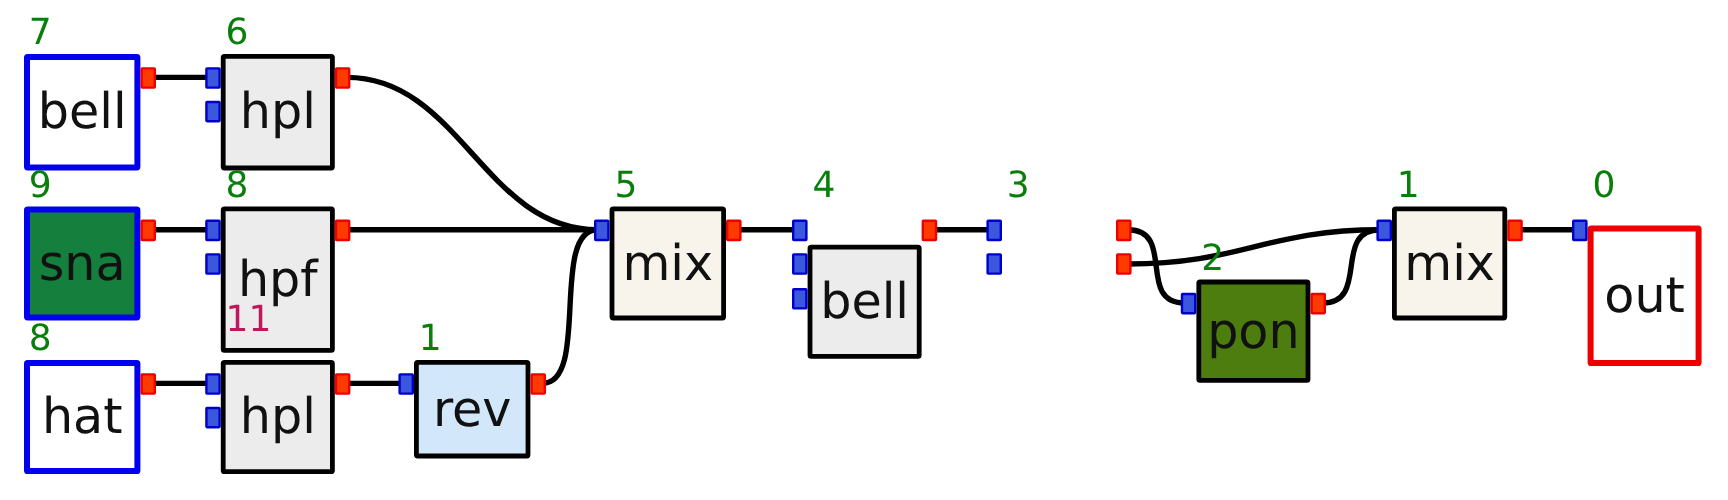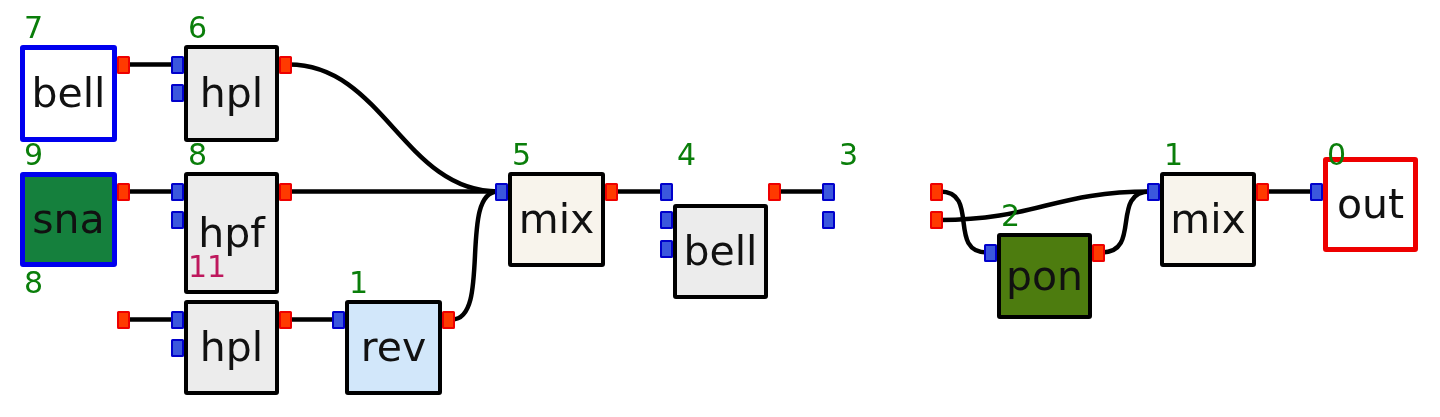--- a/index.html
+++ b/index.html
@@ -84,30 +84,33 @@
     </div>
     <div class="node-id" style="left: 24px; top: 138px; color: rgb(10, 126, 10);">9</div>
     <span class="port" style="left: 117px; top: 182.5px; background: rgb(255, 58, 0); border-color: rgb(238, 0, 0);"></span>
     <div class="node" style="left: 184px; top: 172px; width: 95px; height: 122px; background: rgb(236, 236, 236); border-color: rgb(0, 0, 0); border-width: 4px;">
       <span class="node-label">hpf</span>
     </div>
     <div class="node-id" style="left: 188px; top: 138px; color: rgb(10, 126, 10);">8</div>
     <span class="port" style="left: 171px; top: 182.5px; background: rgb(59, 87, 221); border-color: rgb(0, 0, 204);"></span>
     <span class="port" style="left: 171px; top: 211px; background: rgb(59, 87, 221); border-color: rgb(0, 0, 204);"></span>
     <span class="port" style="left: 279px; top: 182.5px; background: rgb(255, 58, 0); border-color: rgb(238, 0, 0);"></span>
+    <div class="node" style="left: 20px; top: 300px; width: 97px; height: 95px; background: rgb(255, 255, 255); border-color: rgb(0, 0, 238); border-width: 5px;">
+      <span class="node-label">hat</span>
+    </div>
     <div class="node-id" style="left: 24px; top: 266px; color: rgb(10, 126, 10);">8</div>
     <span class="port" style="left: 117px; top: 310.5px; background: rgb(255, 58, 0); border-color: rgb(238, 0, 0);"></span>
     <div class="node" style="left: 184px; top: 300px; width: 95px; height: 95px; background: rgb(236, 236, 236); border-color: rgb(0, 0, 0); border-width: 4px;">
       <span class="node-label">hpl</span>
     </div>
     <div class="node-id" style="left: 188px; top: 250px; color: #be185d;">11</div>
     <span class="port" style="left: 171px; top: 310.5px; background: rgb(59, 87, 221); border-color: rgb(0, 0, 204);"></span>
     <span class="port" style="left: 171px; top: 339px; background: rgb(59, 87, 221); border-color: rgb(0, 0, 204);"></span>
     <span class="port" style="left: 279px; top: 310.5px; background: rgb(255, 58, 0); border-color: rgb(238, 0, 0);"></span>
-    <div class="node" style="left: 345px; top: 300px; width: 97px; height: 95px; background: rgb(210, 231, 250); border-color: rgb(0, 0, 0); border-width: 4px;">
+    <div class="node" style="left: 345px; top: 300px; width: 97px; height: 82px; background: rgb(210, 231, 250); border-color: rgb(0, 0, 0); border-width: 4px;">
       <span class="node-label">rev</span>
     </div>
     <div class="node-id" style="left: 349px; top: 266px; color: rgb(10, 126, 10);">1</div>
     <span class="port" style="left: 332px; top: 310.5px; background: rgb(59, 87, 221); border-color: rgb(0, 0, 204);"></span>
     <span class="port" style="left: 442px; top: 310.5px; background: rgb(255, 58, 0); border-color: rgb(238, 0, 0);"></span>
     <div class="node" style="left: 508px; top: 172px; width: 97px; height: 95px; background: rgb(248, 244, 236); border-color: rgb(0, 0, 0); border-width: 4px;">
       <span class="node-label">mix</span>
     </div>
     <div class="node-id" style="left: 512px; top: 138px; color: rgb(10, 126, 10);">5</div>
     <span class="port" style="left: 495px; top: 182.5px; background: rgb(59, 87, 221); border-color: rgb(0, 0, 204);"></span>
@@ -130,18 +133,18 @@
     </div>
     <div class="node-id" style="left: 1001px; top: 199px; color: rgb(10, 126, 10);">2</div>
     <span class="port" style="left: 984px; top: 243.5px; background: rgb(59, 87, 221); border-color: rgb(0, 0, 204);"></span>
     <span class="port" style="left: 1092px; top: 243.5px; background: rgb(255, 58, 0); border-color: rgb(238, 0, 0);"></span>
     <div class="node" style="left: 1160px; top: 172px; width: 96px; height: 95px; background: rgb(248, 244, 236); border-color: rgb(0, 0, 0); border-width: 4px;">
       <span class="node-label">mix</span>
     </div>
     <div class="node-id" style="left: 1164px; top: 138px; color: rgb(10, 126, 10);">1</div>
     <span class="port" style="left: 1147px; top: 182.5px; background: rgb(59, 87, 221); border-color: rgb(0, 0, 204);"></span>
     <span class="port" style="left: 1256px; top: 182.5px; background: rgb(255, 58, 0); border-color: rgb(238, 0, 0);"></span>
-    <div class="node" style="left: 1323px; top: 157px; width: 95px; height: 95px; background: rgb(255, 255, 255); border-color: rgb(238, 0, 0); border-width: 5px; justify-content: center;">
+    <div class="node" style="left: 1323px; top: 188px; width: 95px; height: 117px; background: rgb(255, 255, 255); border-color: rgb(238, 0, 0); border-width: 5px; justify-content: center;">
       <span class="node-label">out</span>
     </div>
     <div class="node-id" style="left: 1327px; top: 138px; color: rgb(10, 126, 10);">0</div>
     <span class="port" style="left: 1310px; top: 182.5px; background: rgb(59, 87, 221); border-color: rgb(0, 0, 204);"></span>
   </div>
 
 </body></html>

